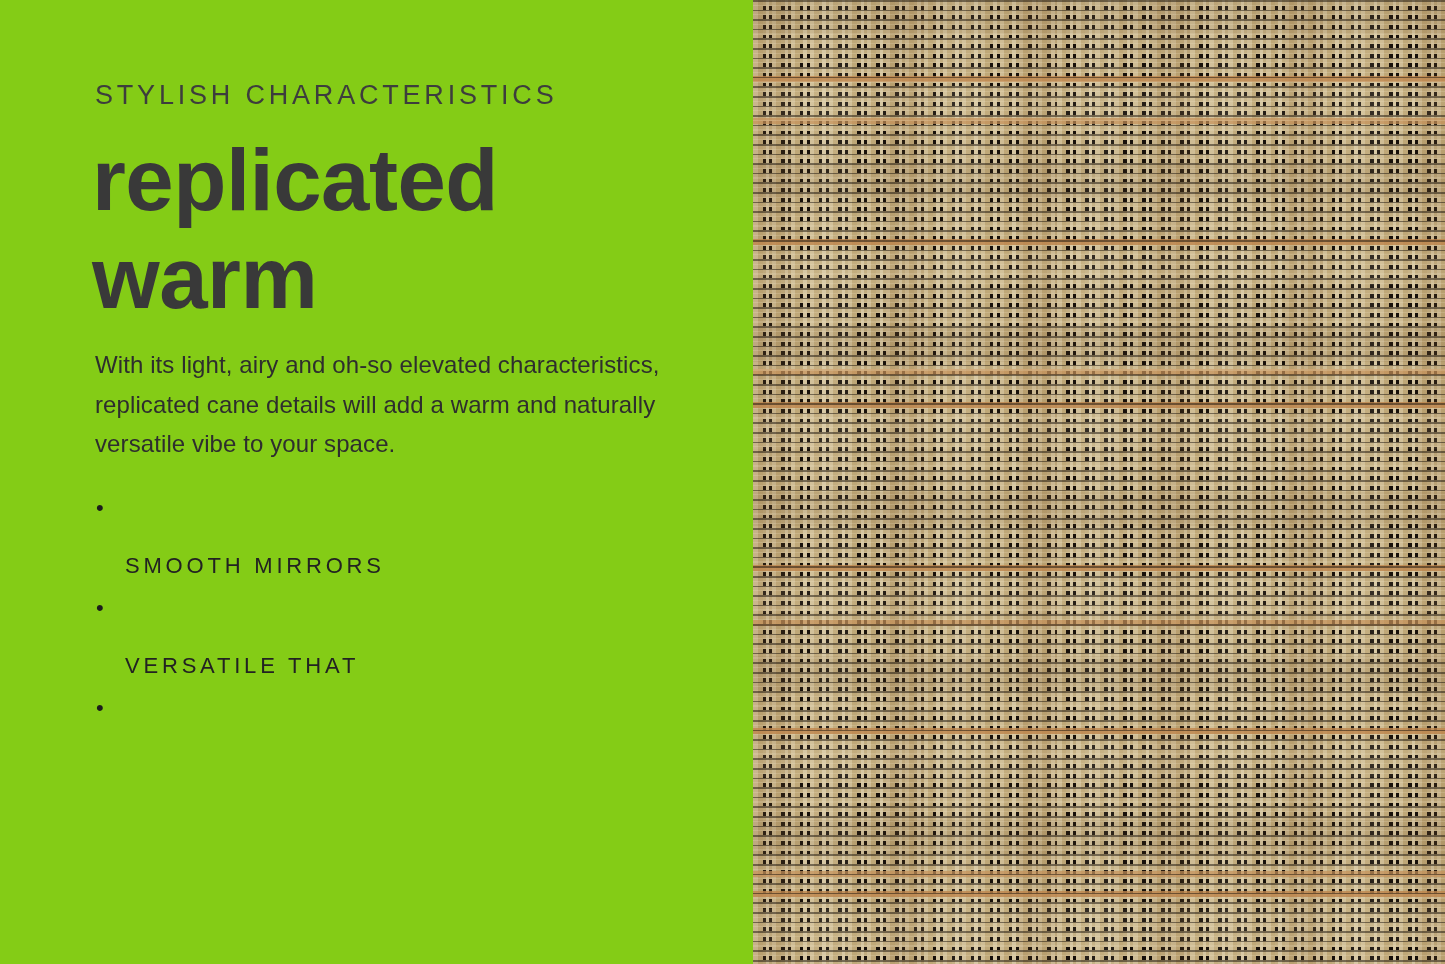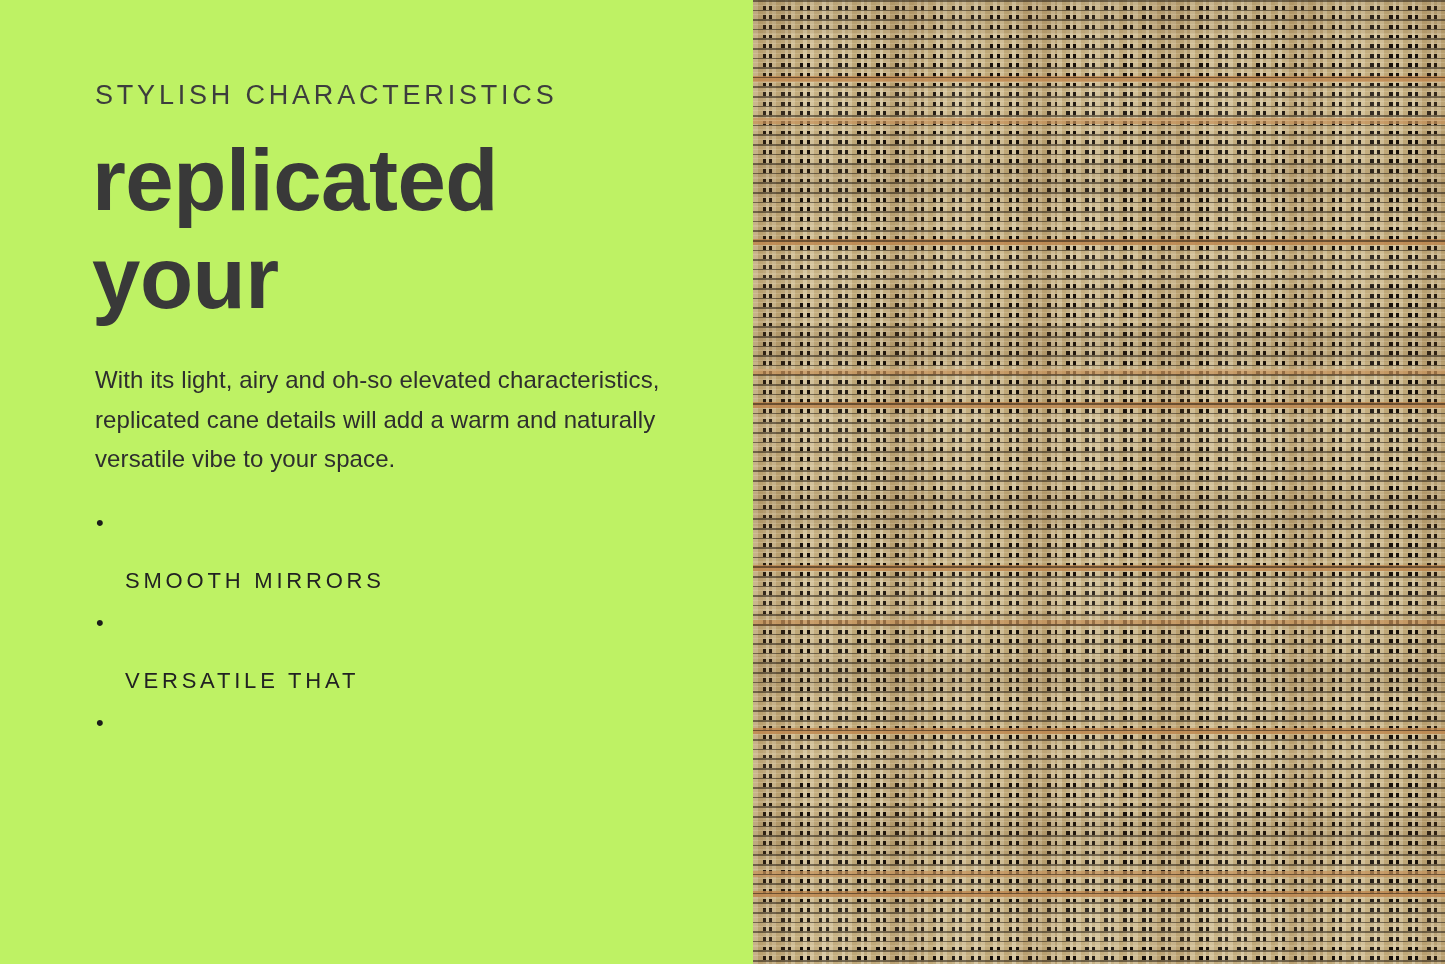--- a/index.html
+++ b/index.html
@@ -4,34 +4,34 @@
 <style>
   html,body{margin:0;padding:0;}
   body{
     width:1445px;height:964px;overflow:hidden;
     background:#ffffff;
     font-family:"Liberation Sans", sans-serif;
     display:flex;
   }
   .left-panel{
     flex:0 0 753px;width:753px;box-sizing:border-box;
-    padding:82px 40px 0 95px;background:#bef264;
+    padding:82px 40px 0 95px;background:#84cc16;
   }
   .eyebrow{
     font-size:27px;line-height:27px;font-weight:400;
     letter-spacing:3.8px;color:#3d3d3d;
   }
   .title{
     margin:22px 0 0 -3px;
     font-size:87px;line-height:98px;font-weight:700;
     letter-spacing:-0.5px;color:#393939;
     white-space:pre-line;
   }
   .description{
-    margin:33px 0 0 0;width:580px;
+    margin:18px 0 0 0;width:580px;
     font-size:24px;line-height:39.5px;font-weight:400;
     letter-spacing:0.1px;color:#2e2e2e;
     white-space:pre-line;
   }
   .feature-list{
     list-style:none;margin:29px 0 0 0;padding:0;
   }
   .feature-item{
     position:relative;padding-left:30px;
     font-size:22px;line-height:29px;letter-spacing:3.8px;
@@ -90,21 +90,21 @@
         #17100a 5.8px, #17100a 9.6px);
   }
 </style>
 </head>
 <body>
 
 <div class="left-panel">
   <div class="eyebrow">STYLISH CHARACTERISTICS</div>
 
   <h1 class="title">replicated
-your</h1>
+warm</h1>
 
   <p class="description">With its light, airy and oh-so elevated characteristics,
 replicated cane details will add a warm and naturally
 versatile vibe to your space.</p>
 
   <ul class="feature-list">
     <li class="feature-item">
       <span class="bullet-dot">•</span>
       <span>SMOOTH MIRRORS</span>
     </li>

